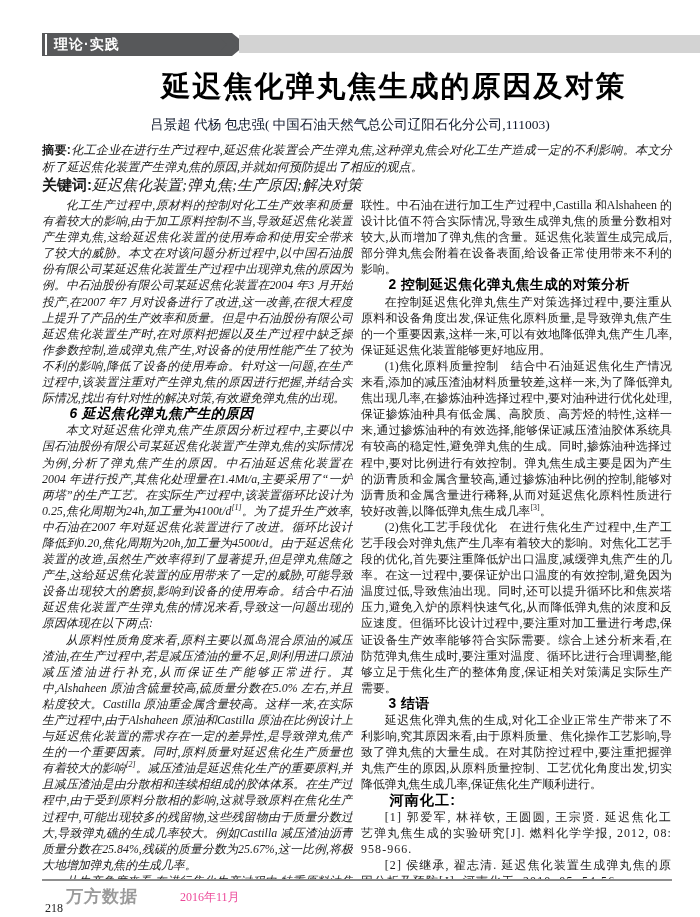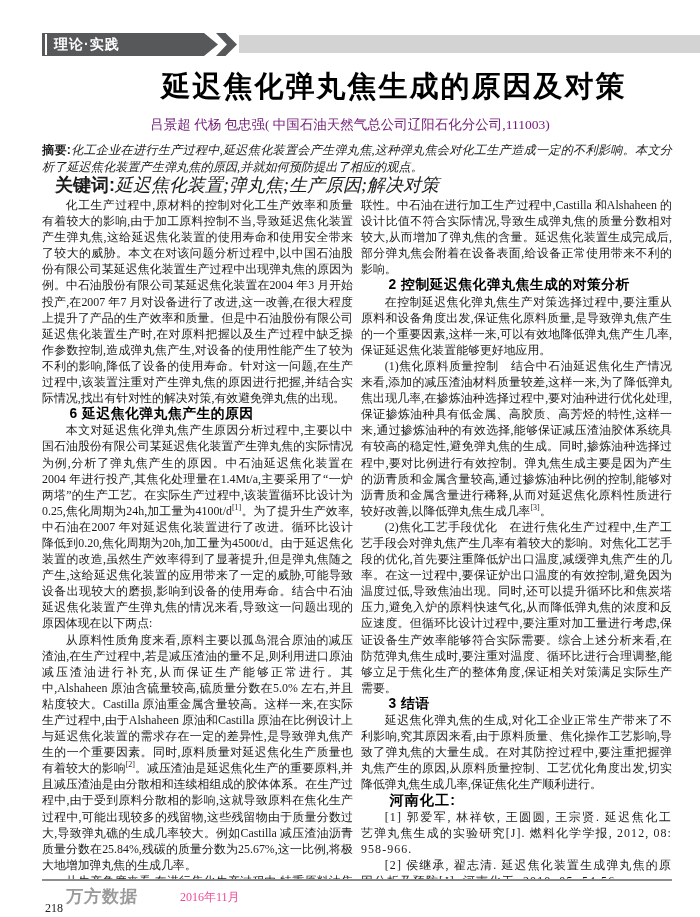--- a/index.html
+++ b/index.html
@@ -1,45 +1,45 @@
 <!DOCTYPE html>
 <html><head>
 <meta charset="utf-8">
 <style>
   html,body{margin:0;padding:0;background:#ffffff;}
   .page{position:relative;width:700px;height:917px;background:#ffffff;overflow:hidden;
         font-family:"Liberation Serif","DejaVu Serif",serif;color:#1b1b1b;}
 
   
   .badge{position:absolute;left:42px;top:33px;width:176px;height:23px;background:#57585a;
-         clip-path:polygon(0 0,calc(100% - 14px) 0,100% 50%,calc(100% - 14px) 100%,0 100%);}
+         clip-path:polygon(0 0,calc(100% - 14px) 0,100% 50%,calc(100% - 14px) 100%,0 100%);padding-left:28px;}
   .badge-line{position:absolute;left:3px;top:1px;bottom:1px;width:2px;background:#ffffff;}
   .badge-text{position:absolute;left:12px;top:0;height:23px;line-height:23px;color:#ffffff;
               font-family:"Liberation Sans","DejaVu Sans",sans-serif;font-weight:bold;
               font-size:14px;letter-spacing:1px;white-space:nowrap;}
   .badge-chevron{position:absolute;left:216px;top:33px;width:21px;height:23px;background:#57585a;
                  clip-path:polygon(0 0,45% 0,100% 50%,45% 100%,0 100%,52% 50%);}
   .band{position:absolute;left:239px;top:35px;height:18px;width:461px;background:#d3d3d3;}
 
   .title{position:absolute;left:0;top:67px;width:700px;text-align:center;
          font-family:"Liberation Sans","DejaVu Sans",sans-serif;font-weight:bold;
          font-size:29px;letter-spacing:2px;color:#000;margin-left:44px;}
   .authors{position:absolute;left:0;top:116px;width:700px;text-align:center;
-           font-size:13.5px;color:#701a75;}
+           font-size:13.5px;color:#0f172a;}
 
   .abstract{position:absolute;left:42px;top:142px;width:630px;font-size:12.2px;
             line-height:17px;text-align:justify;font-style:italic;}
-  .kw{position:absolute;left:55px;top:177px;width:630px;font-size:18px;
+  .kw{position:absolute;left:42px;top:177px;width:630px;font-size:15px;
       line-height:16.8px;font-style:italic;}
   .blabel{font-style:normal;font-weight:bold;
           font-family:"Liberation Sans","DejaVu Sans",sans-serif;}
 
   .col{position:absolute;top:197px;width:311px;height:682px;overflow:hidden;
        font-size:11.9px;line-height:16.1px;text-align:justify;}
-  .col-left{left:42px;}
+  .col-left{left:42px;font-style:italic;}
   .col-right{left:361px;}
   .col p{margin:0;text-indent:2em;}
   .col p.cont{text-indent:0;}
   .sec{font-family:"Liberation Sans","DejaVu Sans",sans-serif;font-weight:bold;
        font-size:13.8px;margin:4px 0 2px 0;text-indent:0;letter-spacing:0.5px;color:#000;}
   .refs-title{font-family:"Liberation Sans","DejaVu Sans",sans-serif;font-weight:bold;
               font-size:14.2px;margin:5px 0 2px 0;letter-spacing:1px;color:#000;}
   .ref{letter-spacing:1.1px;}
   sup{font-size:8px;line-height:0;}
 

